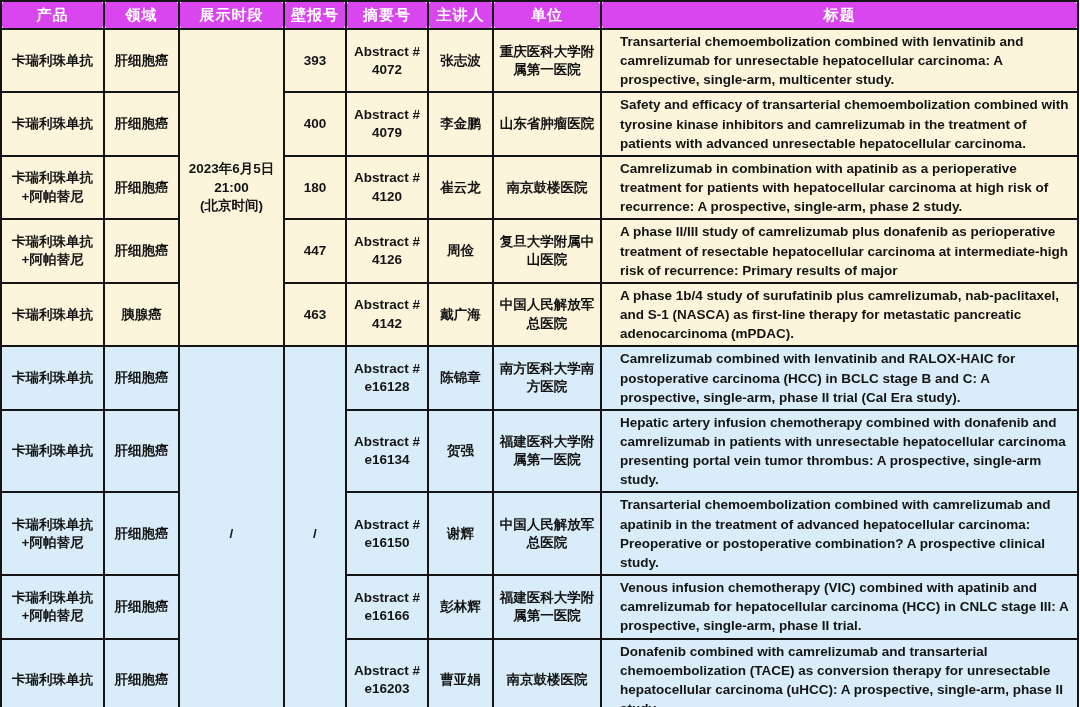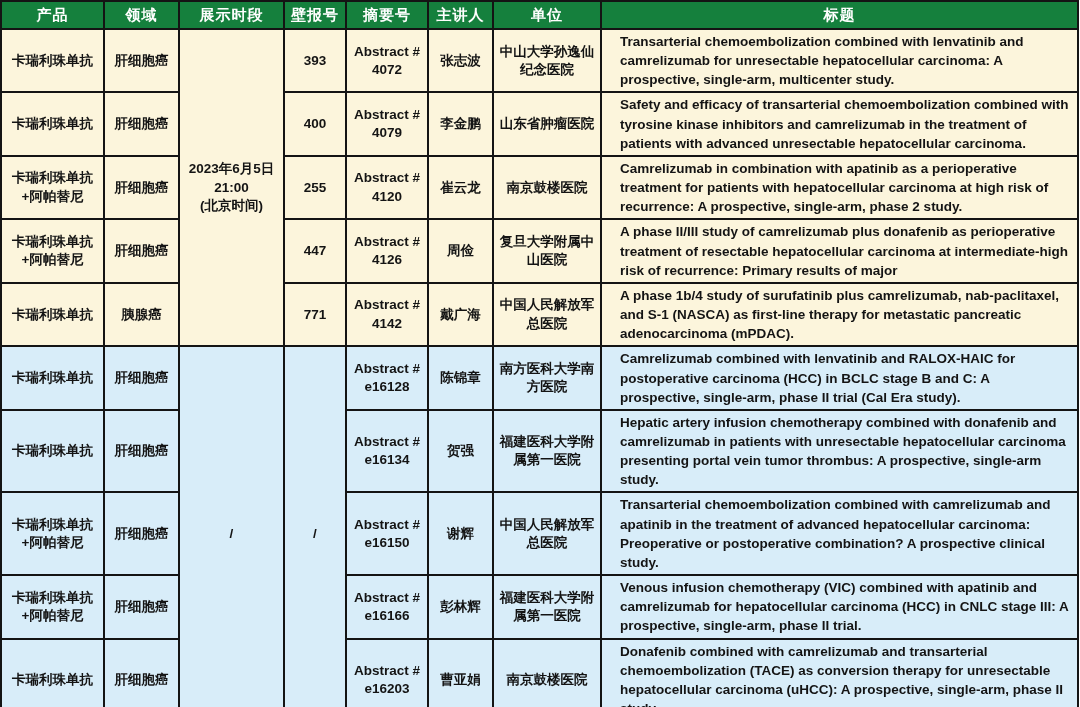--- a/index.html
+++ b/index.html
@@ -15,25 +15,26 @@
   }
   th,td{
     border:2px solid #141414;
     vertical-align:middle;
     text-align:center;
     font-weight:bold;
     padding:1px 3px;
     overflow:hidden;
   }
   thead th{
-    background:#15803d;
+    background:#d946ef;
     color:#ffffff;
     font-size:15px;
     height:24px;
     letter-spacing:1px;
+    border-radius:6px;
   }
   td{
     color:#141414;
     font-size:13.5px;
     line-height:1.35;
   }
   .sec0 td{background:#FCF5DC;}
   .sec1 td{background:#D8EDF9;}
   td.cell-title{
     text-align:left;
@@ -73,57 +74,57 @@
         <tr class="sec0" style="height: 58px;">
           <td>卡瑞利珠单抗</td>
           <td>肝细胞癌</td>
           <td class="pre" rowspan="5">2023年6月5日
 21:00
 (北京时间)</td>
           <td>393</td>
           <td class="pre">Abstract #
 4072</td>
           <td>张志波</td>
-          <td>中山大学孙逸仙纪念医院</td>
+          <td>重庆医科大学附属第一医院</td>
           <td class="cell-title">Transarterial chemoembolization combined with lenvatinib and camrelizumab for unresectable hepatocellular carcinoma: A prospective, single-arm, multicenter study.</td>
         </tr>
         <tr class="sec0" style="height: 58px;">
           <td>卡瑞利珠单抗</td>
           <td>肝细胞癌</td>
           <td>400</td>
           <td class="pre">Abstract #
 4079</td>
           <td>李金鹏</td>
           <td>山东省肿瘤医院</td>
           <td class="cell-title">Safety and efficacy of transarterial chemoembolization combined with tyrosine kinase inhibitors and camrelizumab in the treatment of patients with advanced unresectable hepatocellular carcinoma.</td>
         </tr>
         <tr class="sec0" style="height: 59px;">
           <td>卡瑞利珠单抗+阿帕替尼</td>
           <td>肝细胞癌</td>
-          <td>255</td>
+          <td>180</td>
           <td class="pre">Abstract #
 4120</td>
           <td>崔云龙</td>
           <td>南京鼓楼医院</td>
           <td class="cell-title">Camrelizumab in combination with apatinib as a perioperative treatment for patients with hepatocellular carcinoma at high risk of recurrence: A prospective, single-arm, phase 2 study.</td>
         </tr>
         <tr class="sec0" style="height: 59px;">
           <td>卡瑞利珠单抗+阿帕替尼</td>
           <td>肝细胞癌</td>
           <td>447</td>
           <td class="pre">Abstract #
 4126</td>
           <td>周俭</td>
           <td>复旦大学附属中山医院</td>
           <td class="cell-title">A phase II/III study of camrelizumab plus donafenib as perioperative treatment of resectable hepatocellular carcinoma at intermediate-high risk of recurrence: Primary results of major</td>
         </tr>
         <tr class="sec0" style="height: 55px;">
           <td>卡瑞利珠单抗</td>
           <td>胰腺癌</td>
-          <td>771</td>
+          <td>463</td>
           <td class="pre">Abstract #
 4142</td>
           <td>戴广海</td>
           <td>中国人民解放军总医院</td>
           <td class="cell-title">A phase 1b/4 study of surufatinib plus camrelizumab, nab-paclitaxel, and S-1 (NASCA) as first-line therapy for metastatic pancreatic adenocarcinoma (mPDAC).</td>
         </tr>
         <tr class="sec1" style="height: 59px;">
           <td>卡瑞利珠单抗</td>
           <td>肝细胞癌</td>
           <td class="pre" rowspan="5">/</td>

